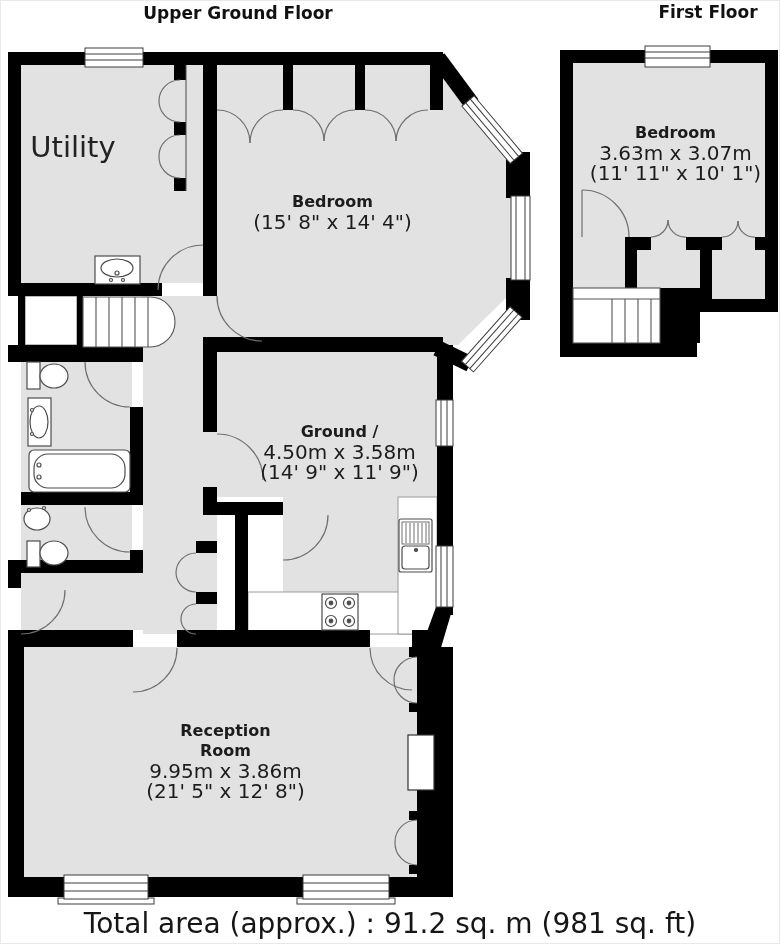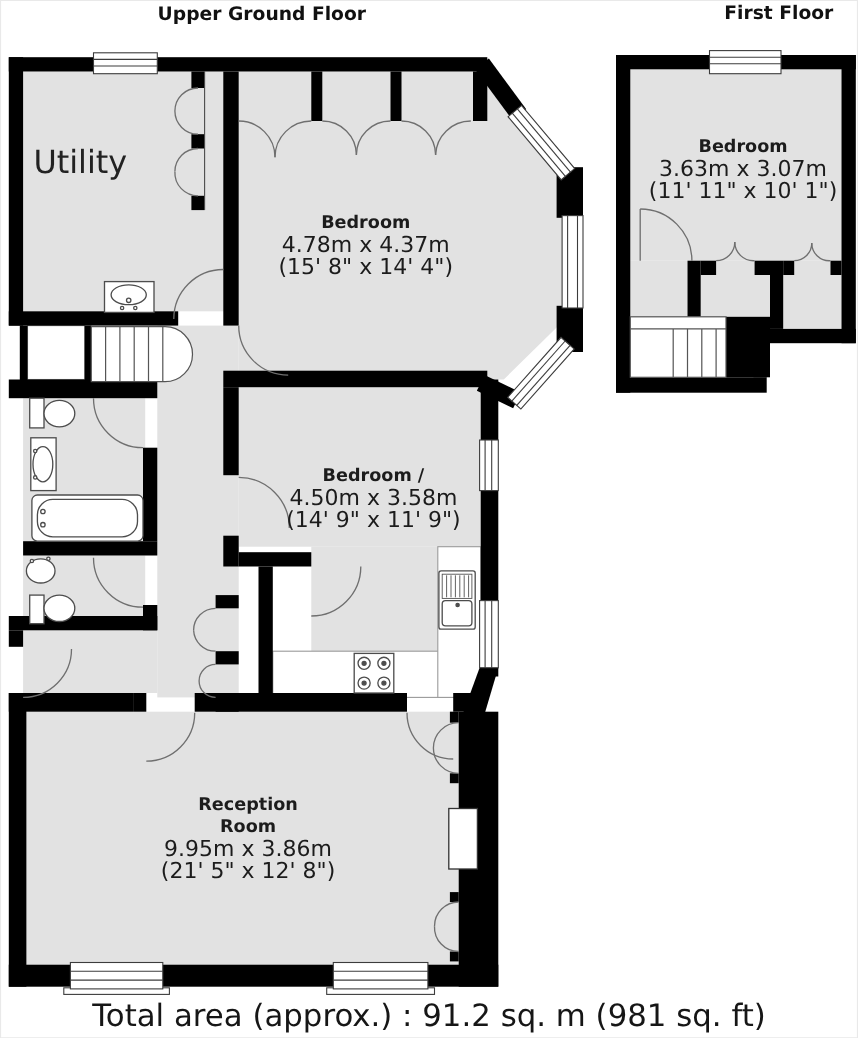--- a/index.html
+++ b/index.html
@@ -300,26 +300,25 @@
     </g>
   </svg>
 
   <div class="label floor-title" style="left:88px;top:3px;width:300px;">Upper Ground Floor</div>
   <div class="label floor-title" style="left:608px;top:2px;width:200px;">First Floor</div>
 
   <div class="label utility-name" style="left:18px;top:137px;width:110px;">Utility</div>
 
   <div class="label" style="left:235px;top:192px;width:195px;">
     <div class="room-name">Bedroom</div>
-    <div class="room-dim">4.78m x 4.37m</div>
     <div class="room-dim">(15' 8" x 14' 4")</div>
   </div>
 
   <div class="label" style="left:242px;top:422px;width:195px;">
-    <div class="room-name">Bedroom /</div>
+    <div class="room-name">Ground /</div>
     <div class="room-dim">4.50m x 3.58m</div>
     <div class="room-dim">(14' 9" x 11' 9")</div>
   </div>
 
   <div class="label" style="left:128px;top:721px;width:195px;">
     <div class="room-name">Reception</div>
     <div class="room-name">Room</div>
     <div class="room-dim">9.95m x 3.86m</div>
     <div class="room-dim">(21' 5" x 12' 8")</div>
   </div>

